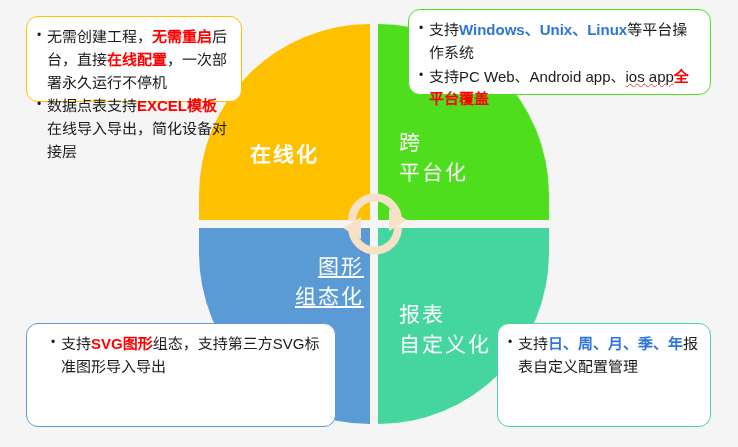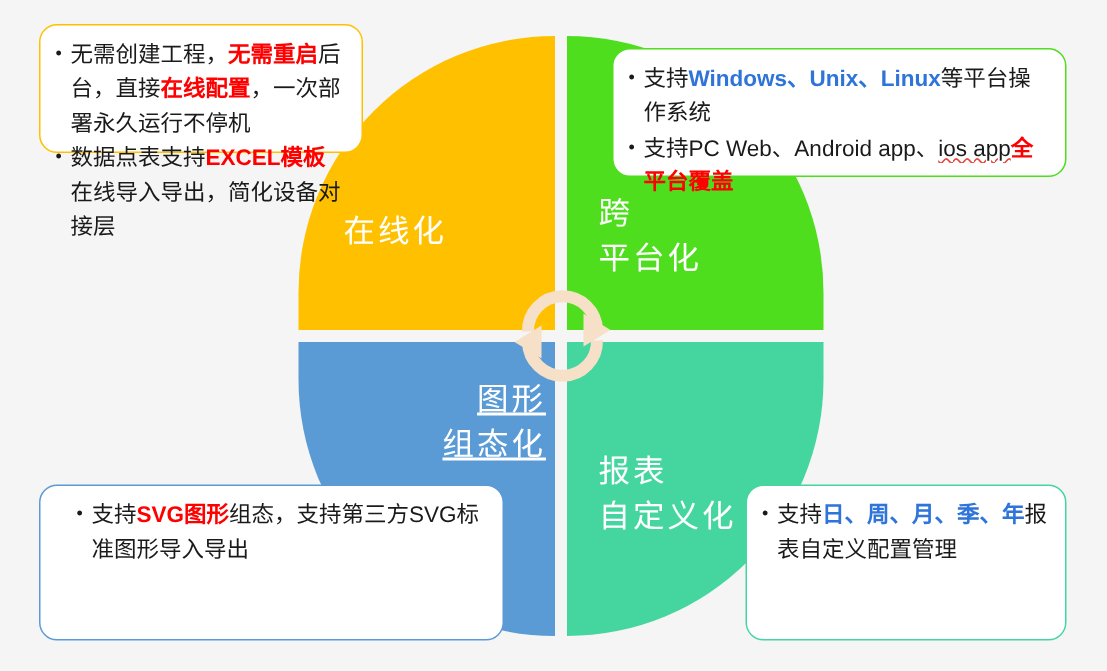--- a/index.html
+++ b/index.html
@@ -45,21 +45,21 @@
   .quad-label {
     position: absolute;
     color: #ffffff;
     font-size: 21px;
     line-height: 1.45;
     letter-spacing: 2px;
     text-align: center;
     white-space: pre-line;
     font-weight: 400;
   }
-  .lbl-tl { left: 30px;  top: 116px; width: 135px; text-align: left; }
+  .lbl-tl { left: 18px;  top: 116px; width: 135px; text-align: center; font-weight: bold; }
   .lbl-tr { left: 186px; top: 104px; width: 150px; text-align: left; padding-left: 14px; box-sizing: border-box;}
   .lbl-bl { left: 30px;  top: 228px; width: 135px; text-align: right; text-decoration: underline; }
   .lbl-br { left: 186px; top: 228px; width: 150px; text-align: left; padding-left: 14px; box-sizing: border-box; margin-top: 48px;}
 
   
   .cycle-arrows {
     position: absolute;
     left: 143px;
     top: 163px;
     width: 66px;
@@ -93,21 +93,21 @@
     content: "•";
     position: absolute;
     left: -10px;
     top: 0;
     font-size: 12px;
     color: inherit;
   }
   .callout li.bullet-blue::before { color: #2E74D9; }
 
   .box-tl { left: 26px;  top: 16px;  width: 216px; height: 86px;  border-color: #FFC000; }
-  .box-tr { left: 408px; top: 32px;  width: 303px; height: 86px;  border-color: #4FDE1E; }
+  .box-tr { left: 408px; top: 9px;  width: 303px; height: 86px;  border-color: #4FDE1E; }
   .box-bl { left: 26px;  top: 323px; width: 310px; height: 104px; border-color: #5B9BD5; }
   .box-br { left: 497px; top: 323px; width: 214px; height: 104px; border-color: #45D6A0; }
 
   .box-tr ul, .box-br ul { padding-left: 14px; }
 
   
   .r  { color: #FF0000; font-weight: bold; }
   .b  { color: #2E74D9; font-weight: bold; }
   .spell {
     text-decoration: underline;

